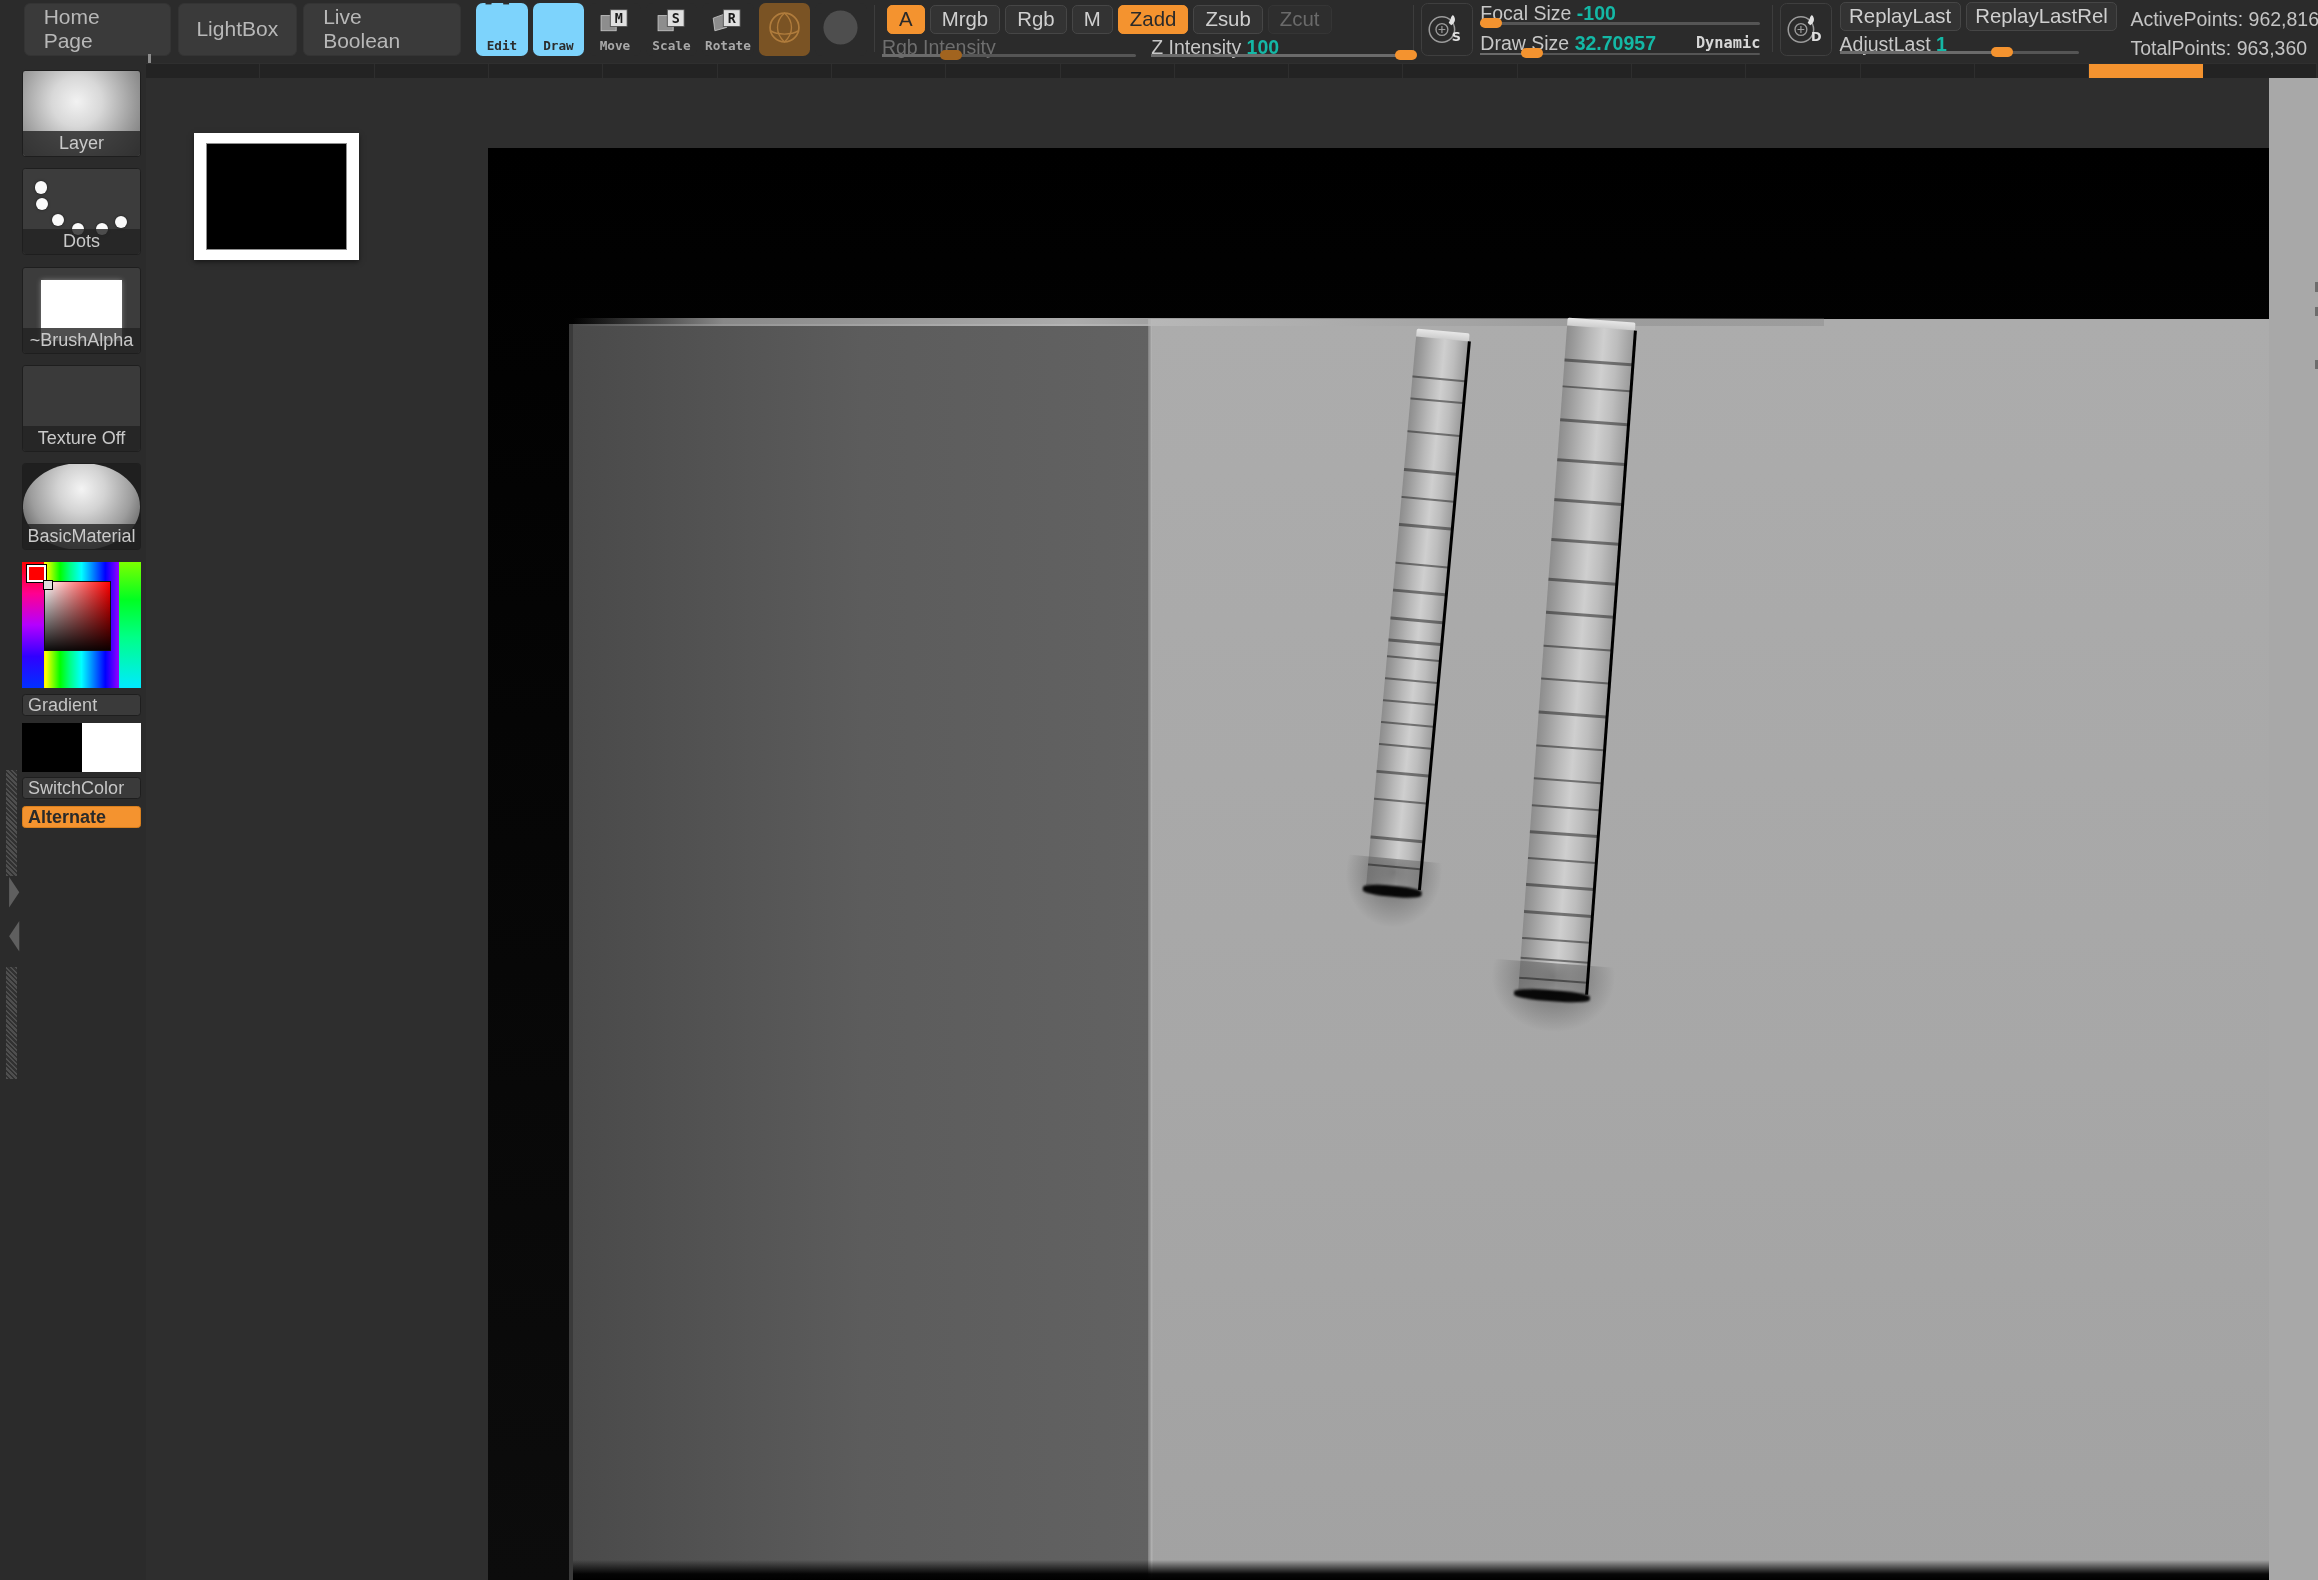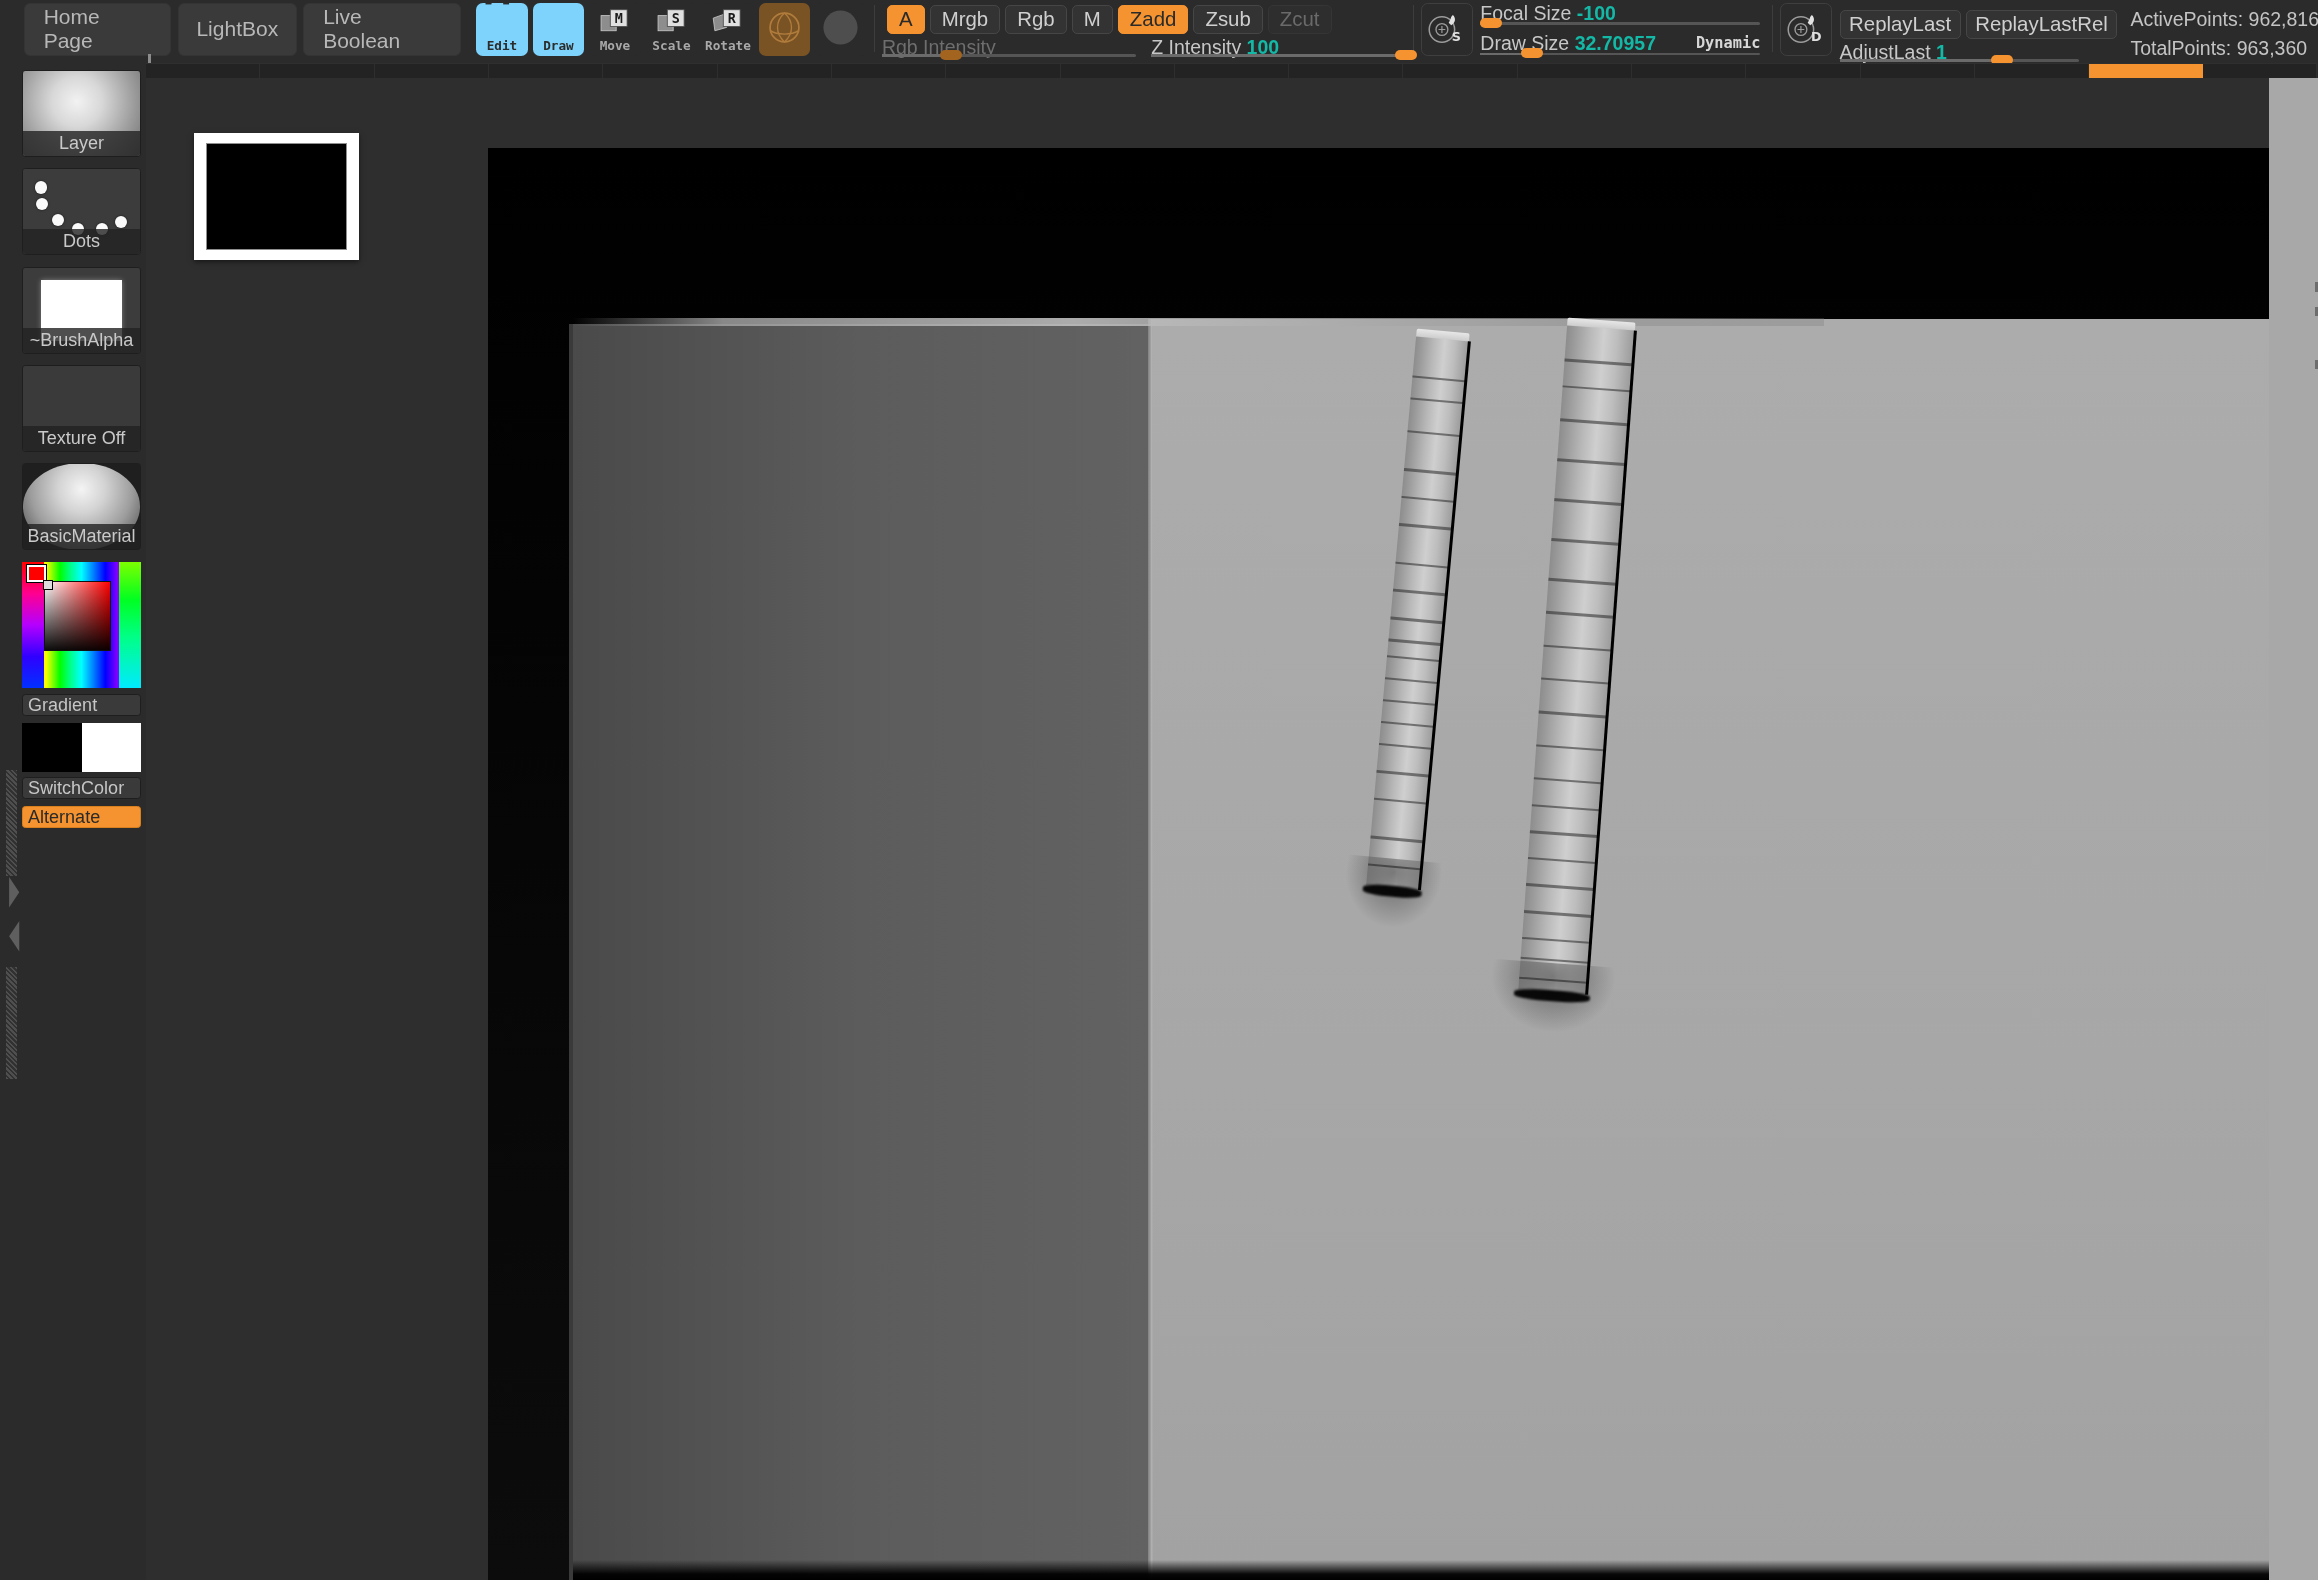--- a/index.html
+++ b/index.html
@@ -174,21 +174,21 @@
     position: absolute; left: 21px; top: 18px; width: 10.2px; height: 10.2px;
     background: #ddd; border: 0.8px solid #000;
   }
 
   .pill {
     position: absolute; left: 22px; width: 119px; height: 22px;
     background: #3a3a3a; border: 0.8px solid #1e1e1e; border-radius: 3.4px;
     color: #c6c6c6; font-size: 18px; display: flex; align-items: center;
     padding-left: 5.1px; cursor: pointer;
   }
-  .pill.orange { background: #f4932f; border-color: #d97f1d; color: #2a2a2a; }
+  .pill.orange { background: #f4932f; border-color: #d97f1d; color: #2a2a2a; font-weight: bold; }
 
   .swatch-pair { position: absolute; left: 22px; width: 119px; height: 49px;
     display: flex; }
   .swatch-pair .sw { cursor: pointer; }
   .sw.black { width: 50%; background: #000; }
   .sw.white { width: 50%; background: #fff; }
 
   
   .tray-arrows { position: absolute; left: 4.2px; top: 827px; width: 18.7px; height: 102px; }
   .tray-arrows svg { display: block; }
@@ -489,21 +489,21 @@
         <svg width="44" height="41" viewBox="0 0 52 48">
           <circle cx="20" cy="24" r="15" fill="none" stroke="#9b9b9b" stroke-width="1.8"></circle>
           <circle cx="20" cy="24" r="7" fill="none" stroke="#9b9b9b" stroke-width="1.6"></circle>
           <path d="M16 24 L24 24 M20 20 L20 28" stroke="#9b9b9b" stroke-width="1.4"></path>
           <path d="M33 7 C37 11 36 16 31 19 L28 16 C31 12 30 9 33 7 Z" fill="#e2e2e2"></path>
           <text x="38" y="38" font-family="DejaVu Sans, sans-serif" font-size="15" font-weight="bold" fill="#e0e0e0" text-anchor="middle">D</text>
         </svg>
       </div>
     </div>
 
-    <div style="position:relative; width:287px; height:53px; margin-top:10px; margin-left:5.1px;">
+    <div style="position:relative; width:287px; height:53px; margin-top:2px; margin-left:5.1px;">
       <div style="position:absolute; left:0; top:0; display:flex;">
         <div class="mode-btn" style="padding:0 8.5px;">
           <span>ReplayLast</span>
         </div>
         <div class="mode-btn" style="padding:0 8.5px;">
           <span>ReplayLastRel</span>
         </div>
       </div>
       <div class="slider-wrap" style="position:absolute; left:0; top:30.5px; width:239px; height:20.4px;">
         <div class="slider-lab">

